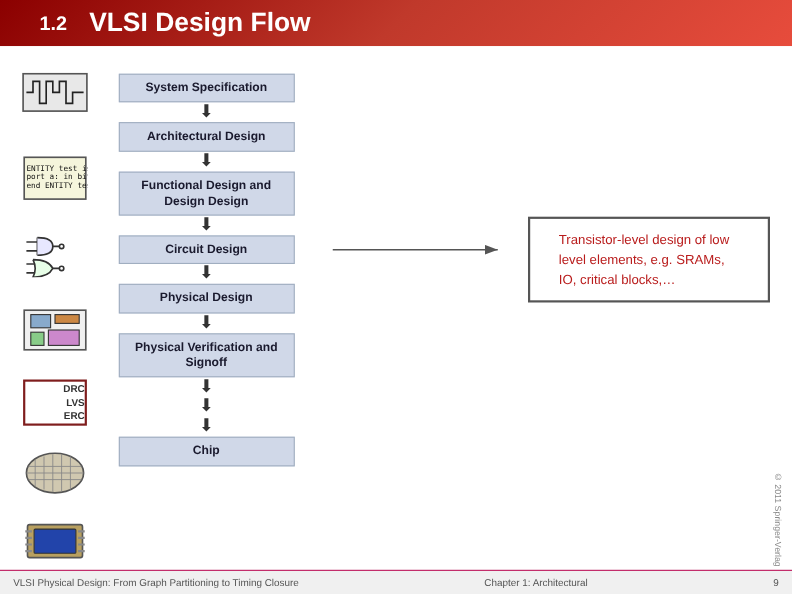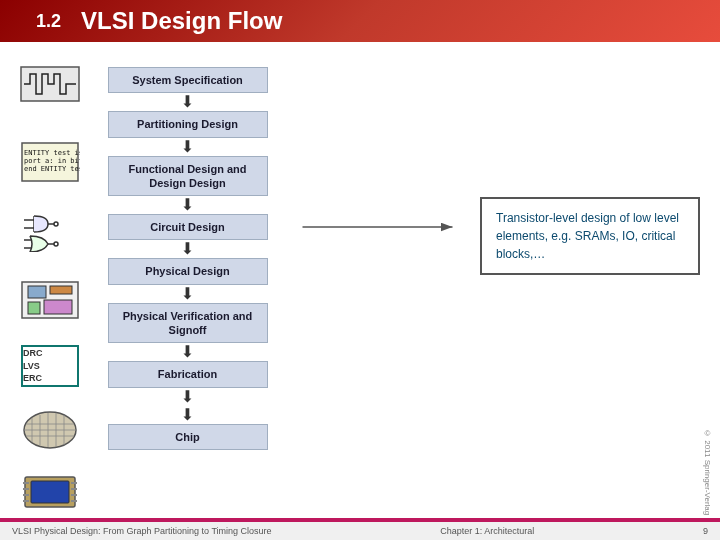--- a/index.html
+++ b/index.html
@@ -93,23 +93,23 @@
       padding: 10px;
     }
 
     .annotation-box {
       position: absolute;
       top: 155px;
       right: 20px;
       width: 220px;
       background: #fff;
       border: 2px solid #555;
-      padding: 10px 14px;
+      padding: 10px 26px;
       font-size: 12px;
-      color: #0c4a6e;
+      color: #b91c1c;
       line-height: 1.5;
     }
 
     
     .arrow-line {
       position: absolute;
       top: 0;
       left: 0;
       width: 100%;
       height: 100%;
@@ -128,21 +128,21 @@
     }
 
     
     .footer {
       position: absolute;
       bottom: 0;
       left: 0;
       right: 0;
       height: 22px;
       background: #f0f0f0;
-      border-top: 4px solid #be185d;
+      border-top: 1px solid #be185d;
       display: flex;
       align-items: center;
       justify-content: space-between;
       padding: 0 12px;
     }
     .footer-left {
       font-size: 9px;
       color: #555;
     }
     .footer-center {
@@ -157,24 +157,24 @@
     
     .waveform {
       width: 60px;
       height: 36px;
     }
 
     
     .drc-box {
       width: 58px;
       height: 42px;
-      border: 2px solid #0f766e;
+      border: 2px solid #7f1d1d;
       display: flex;
       flex-direction: column;
-      align-items: flex-start;
+      align-items: flex-end;
       justify-content: center;
       font-size: 9px;
       font-weight: bold;
       color: #333;
       line-height: 1.4;
     }
 
     
     .grid-chip {
       width: 56px;
@@ -297,21 +297,21 @@
   </div>
 
   <div class="flow-column">
 
     <div class="flow-step">
       <span>System Specification</span>
     </div>
     <div class="flow-arrow">⬇</div>
 
     <div class="flow-step">
-      <span>Partitioning Design</span>
+      <span>Architectural Design</span>
     </div>
     <div class="flow-arrow">⬇</div>
 
     <div class="flow-step">
       <span>Functional Design and Design Design</span>
     </div>
     <div class="flow-arrow">⬇</div>
 
     <div class="flow-step">
       <span>Circuit Design</span>
@@ -321,23 +321,20 @@
     <div class="flow-step">
       <span>Physical Design</span>
     </div>
     <div class="flow-arrow">⬇</div>
 
     <div class="flow-step">
       <span>Physical Verification and Signoff</span>
     </div>
     <div class="flow-arrow">⬇</div>
 
-    <div class="flow-step">
-      <span>Fabrication</span>
-    </div>
     <div class="flow-arrow">⬇</div>
 
     <div class="flow-arrow">⬇</div>
 
     <div class="flow-step">
       <span>Chip</span>
     </div>
   </div>
 
   <div class="annotation-area">

